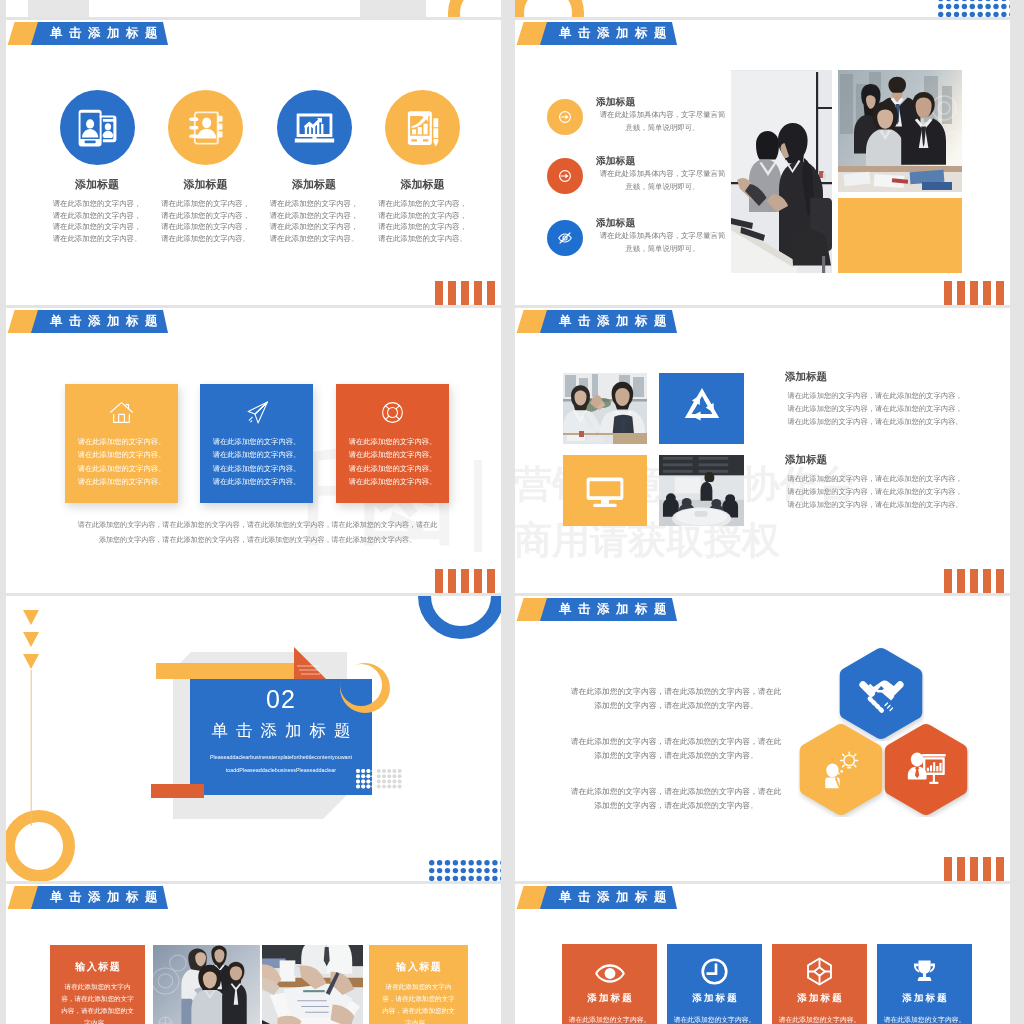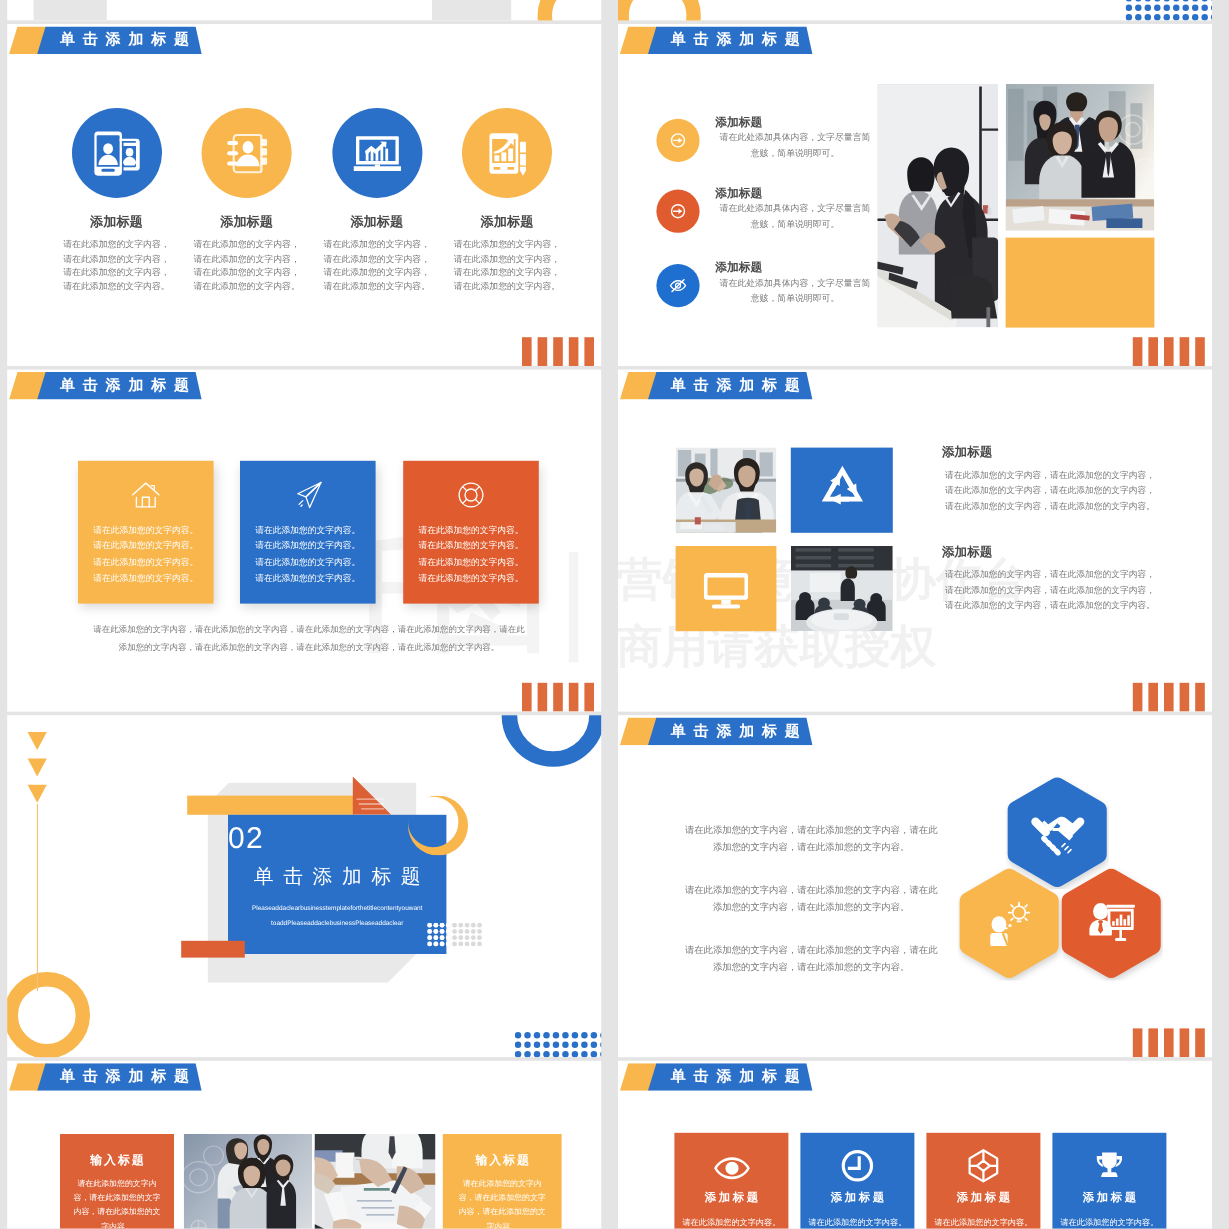--- a/index.html
+++ b/index.html
@@ -521,21 +521,21 @@
       </svg>
       <svg class="abs" style="left:167px;top:56px;" width="174" height="167" viewBox="0 0 174 167">
         <path d="M18 0H174V143L150 167H0V18Z" fill="#e9e9e9"></path>
       </svg>
       <div class="abs" style="left:150px;top:67px;width:139px;height:16px;background:#f8b64c;"></div>
       <svg class="abs" style="left:284px;top:51px;" width="36" height="32" viewBox="0 0 36 32">
         <path d="M4 0L36 32H4z" fill="#dd5f34"></path>
         <path d="M7 19h23M9 23h21M11 27h19" stroke="#fff" stroke-width="1.1" opacity="0.55"></path>
       </svg>
       <div class="abs" style="left:184px;top:83px;width:182px;height:116px;background:#2a70c8;">
-        <div class="abs" style="left:0;top:6px;width:182px;text-align:left;color:#fff;font-size:25px;font-weight:300;letter-spacing:1px;">02</div>
+        <div class="abs" style="left:0;top:6px;width:182px;text-align:center;color:#fff;font-size:25px;font-weight:300;letter-spacing:1px;">02</div>
         <div class="abs" style="left:0;top:41px;width:182px;text-align:center;color:#fff;font-size:16.5px;letter-spacing:8px;text-indent:8px;">单击添加标题</div>
         <div class="abs" style="left:0;top:75px;width:182px;text-align:center;color:#fff;font-size:5.4px;">Pleaseaddaclearbusinesstemplateforthetitlecontentyouwant</div>
         <div class="abs" style="left:0;top:88px;width:182px;text-align:center;color:#fff;font-size:5.4px;">toaddPleaseaddaclebusinessPleaseaddaclear</div>
       </div>
       <svg class="abs" style="left:350px;top:173px;" width="46.8" height="20.8">
         <g fill="rgba(214,214,214,0.9)">
           <circle cx="2.0" cy="2.0" r="2.0"></circle>
           <circle cx="7.2" cy="2.0" r="2.0"></circle>
           <circle cx="12.4" cy="2.0" r="2.0"></circle>
           <circle cx="17.6" cy="2.0" r="2.0"></circle>

